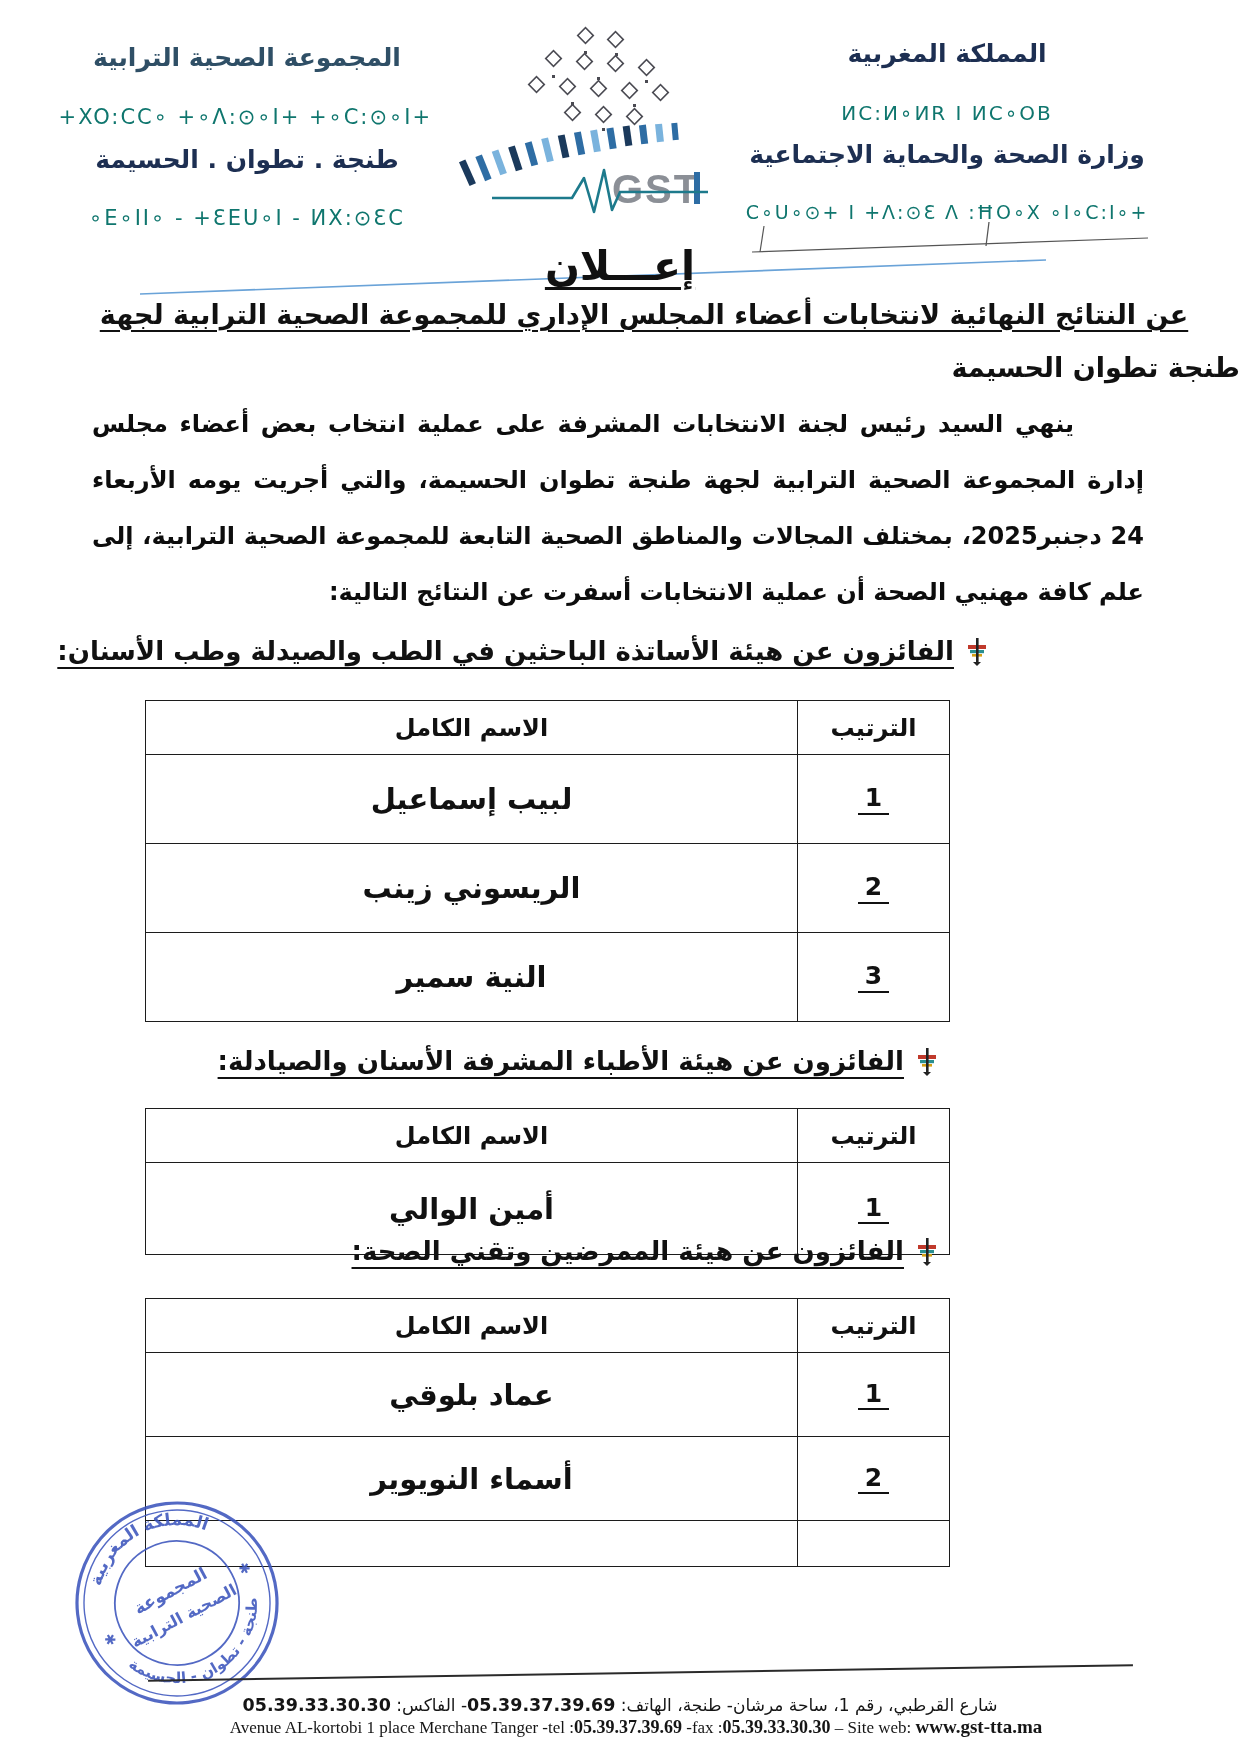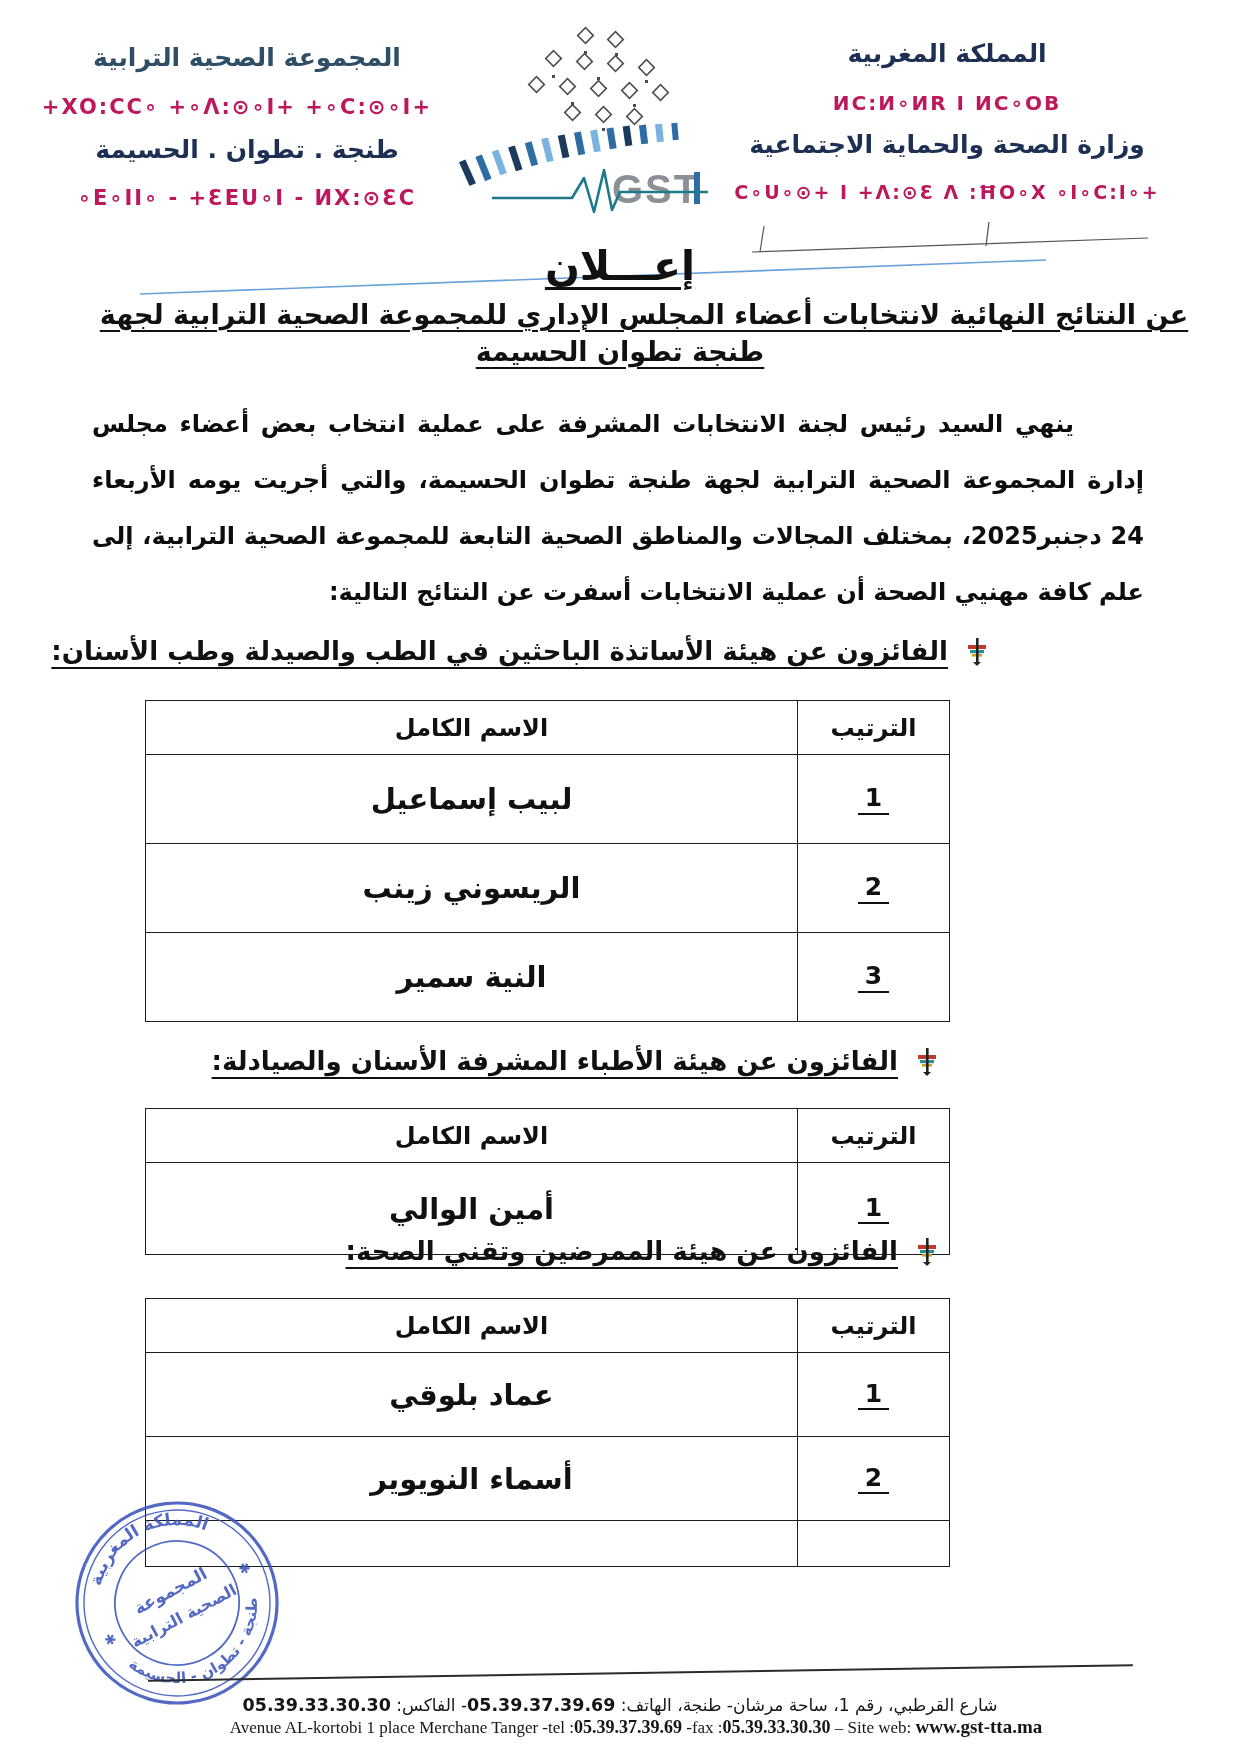--- a/index.html
+++ b/index.html
@@ -6,39 +6,39 @@
   .page{
     position:relative;width:1240px;height:1754px;margin:0 auto;
     background:#ffffff;overflow:hidden;
     font-family:"DejaVu Sans","Liberation Sans",sans-serif;color:#111;
   }
   
   .hdr-left{position:absolute;top:42px;left:62px;width:370px;text-align:center;}
   .hdr-right{position:absolute;top:38px;right:78px;width:430px;text-align:center;}
   .ar-navy{color:#1d2f52;font-weight:bold;font-size:25px;line-height:1.3;}
   .ar-teal{color:#2f4f66;font-weight:bold;font-size:25px;line-height:1.3;}
-  .tifinagh{color:#be185d;font-weight:bold;font-size:20px;letter-spacing:2px;line-height:1.2;margin-top:20px;white-space:nowrap;}
+  .tifinagh{color:#0f766e;font-weight:normal;font-size:20px;letter-spacing:2px;line-height:1.2;margin-top:30px;white-space:nowrap;}
   .hdr-left .tifinagh{font-size:21px;}
   .hdr-gap{margin-top:14px;}
   .logo{position:absolute;top:20px;left:452px;width:280px;height:205px;}
   
   .artifacts{position:absolute;top:218px;left:0;width:1240px;height:90px;}
   
   .title-block{position:absolute;top:242px;left:0;width:100%;text-align:center;direction:rtl;}
   .title-main{font-size:41px;font-weight:bold;text-decoration:underline;text-underline-offset:7px;text-decoration-thickness:2.5px;}
   .title-sub{margin-top:9px;font-size:27px;font-weight:bold;text-decoration:underline;text-underline-offset:6px;text-decoration-thickness:2px;padding-left:48px;}
-  .title-region{margin-top:6px;font-size:27px;font-weight:bold;text-decoration:underline;text-underline-offset:6px;text-decoration-thickness:2px;}
+  .title-region{margin-top:22px;font-size:27px;font-weight:bold;text-underline-offset:6px;text-decoration-thickness:2px;text-align:right;}
   
   .body-par{
     position:absolute;top:372px;right:96px;left:92px;
     direction:rtl;text-align:justify;font-size:24px;font-weight:700;
     line-height:56px;text-indent:70px;color:#0d0d0d;
   }
   
-  .sec-head{position:absolute;right:250px;direction:rtl;display:flex;align-items:center;gap:16px;}
+  .sec-head{position:absolute;right:250px;direction:rtl;display:flex;align-items:center;gap:10px;}
   .sec-head .bullet{flex:0 0 auto;width:26px;height:30px;}
   .sec-head-text{font-size:26px;font-weight:bold;text-decoration:underline;text-underline-offset:7px;text-decoration-thickness:2px;white-space:nowrap;}
   #sec-head-1{top:636px;}
   #sec-head-2{top:1046px;right:300px;}
   #sec-head-3{top:1236px;right:300px;}
   
   table.results{position:absolute;left:145px;width:805px;border-collapse:collapse;direction:rtl;table-layout:fixed;}
   table.results td,table.results th{border:1.6px solid #1c1c1c;text-align:center;vertical-align:middle;padding:0;}
   col.rank-col{width:152px;}
   .th-cell{font-size:24px;font-weight:bold;}

